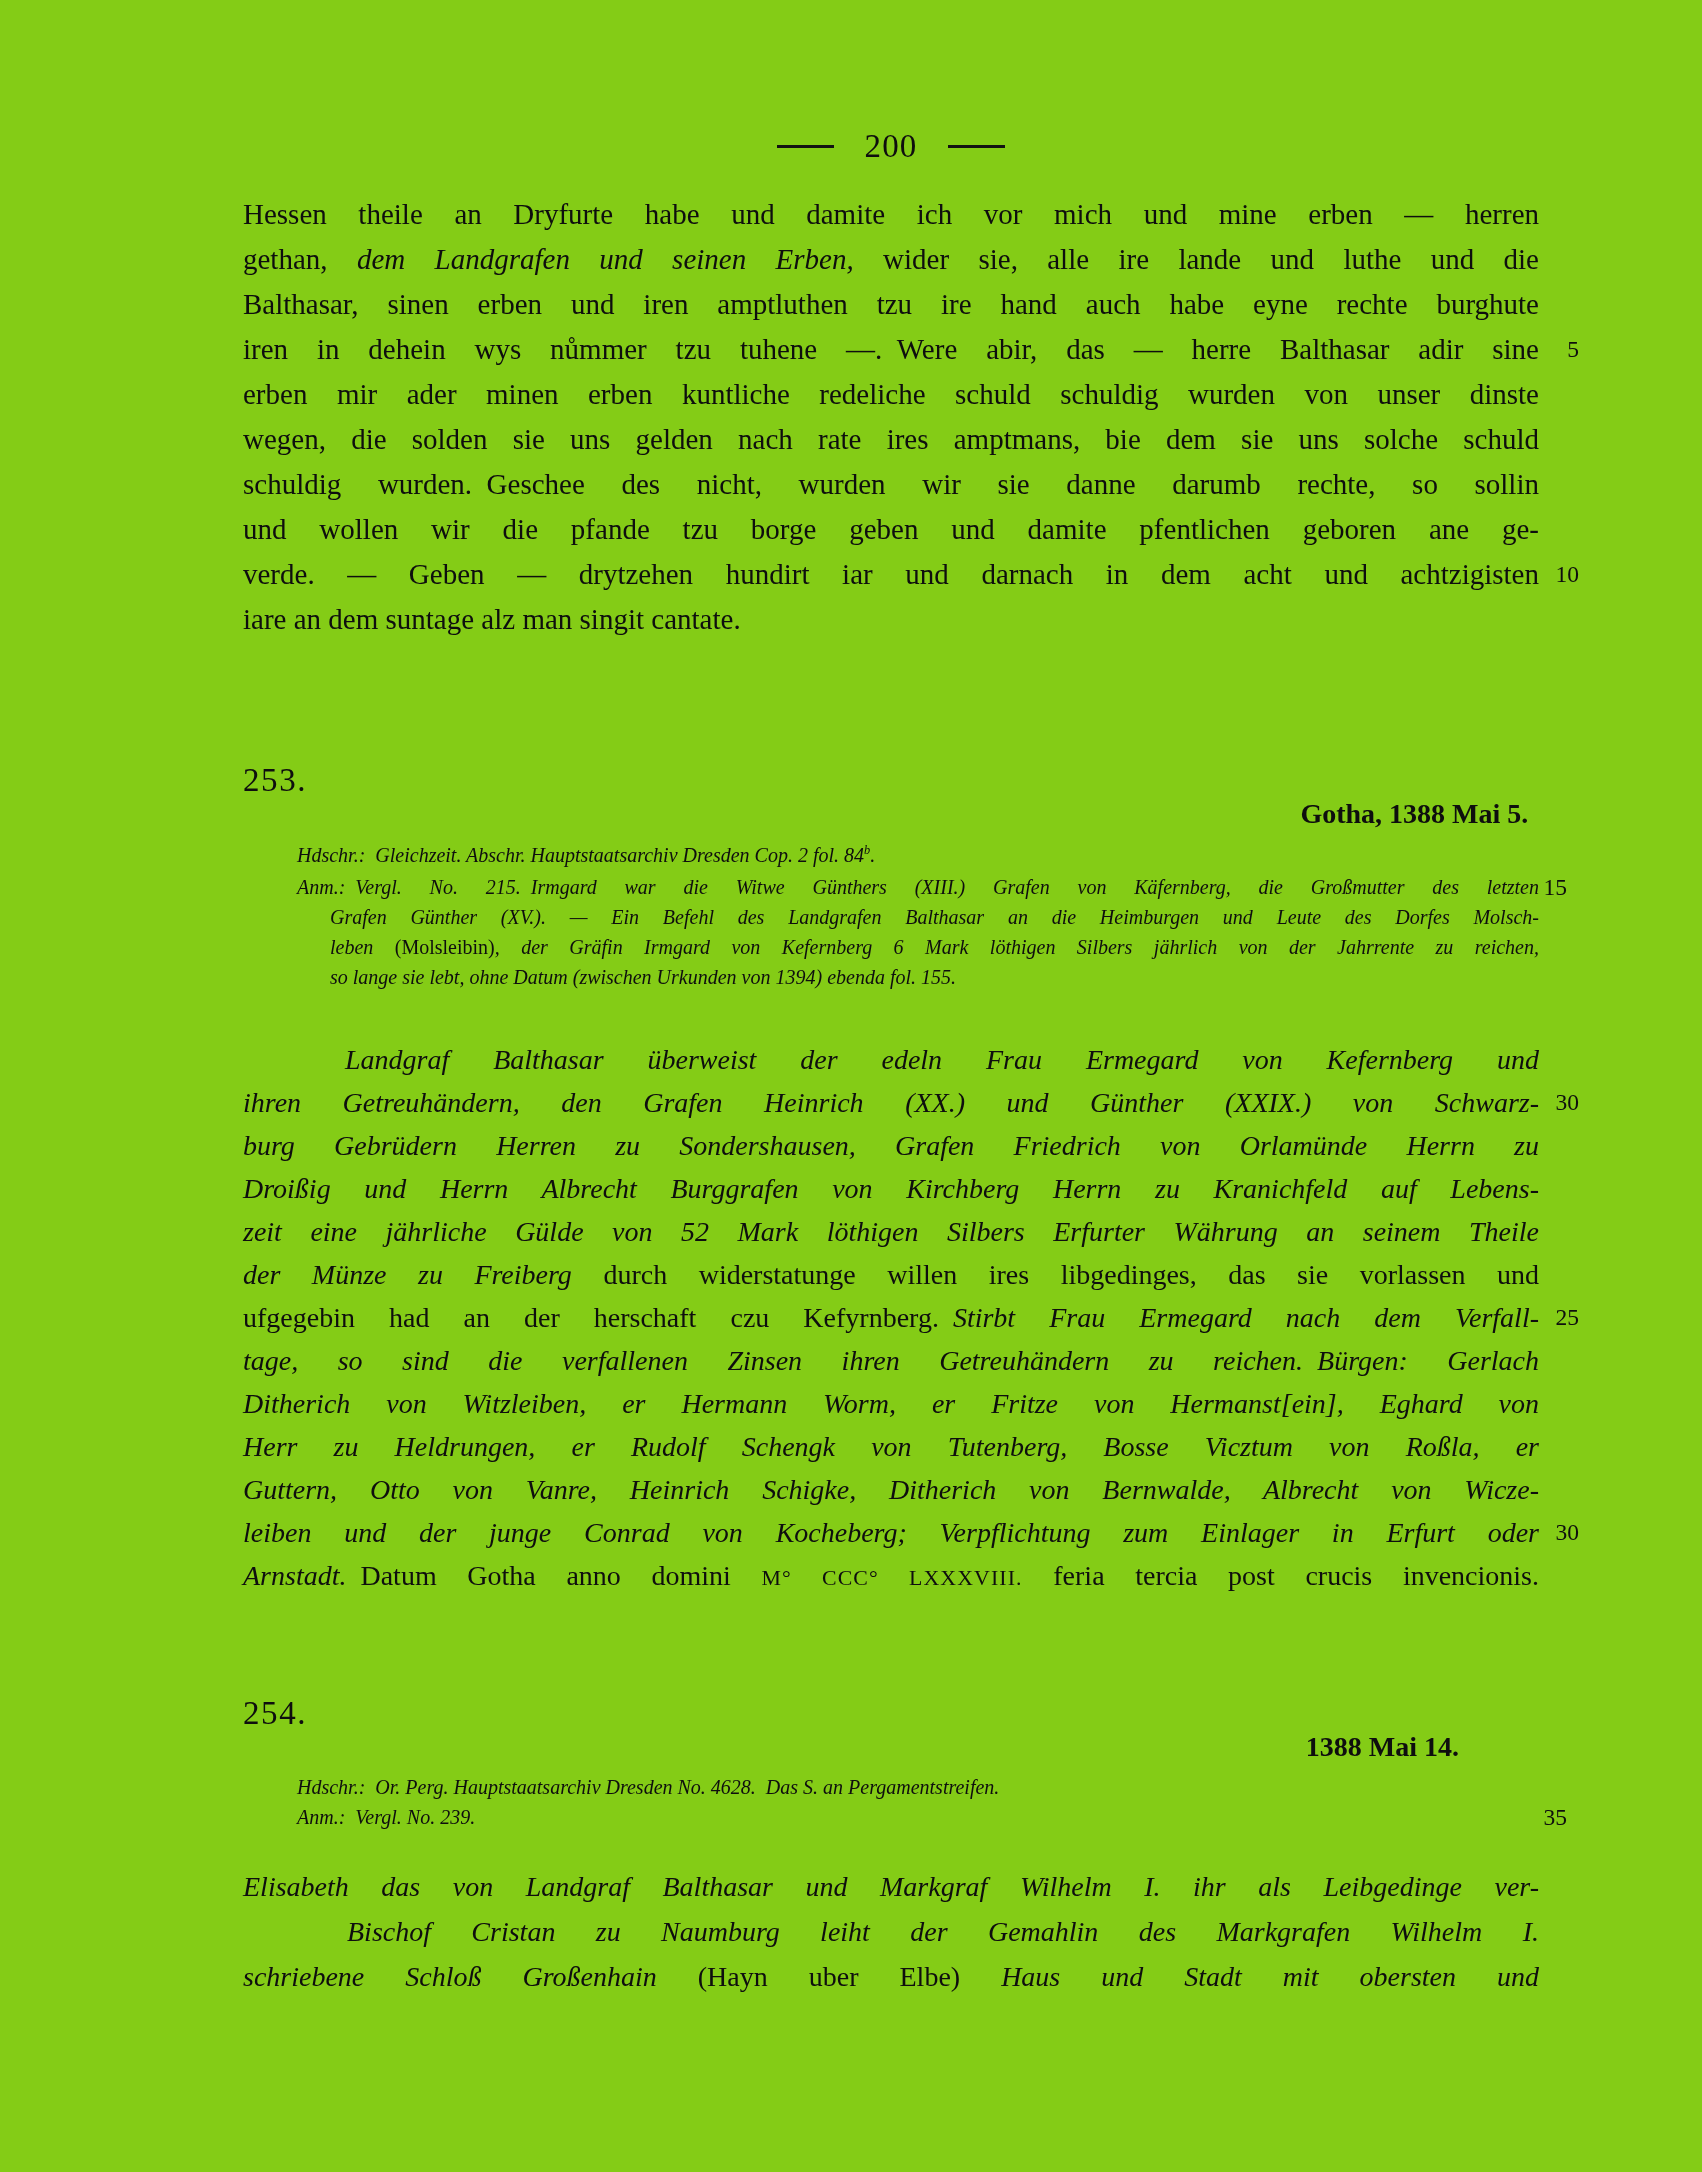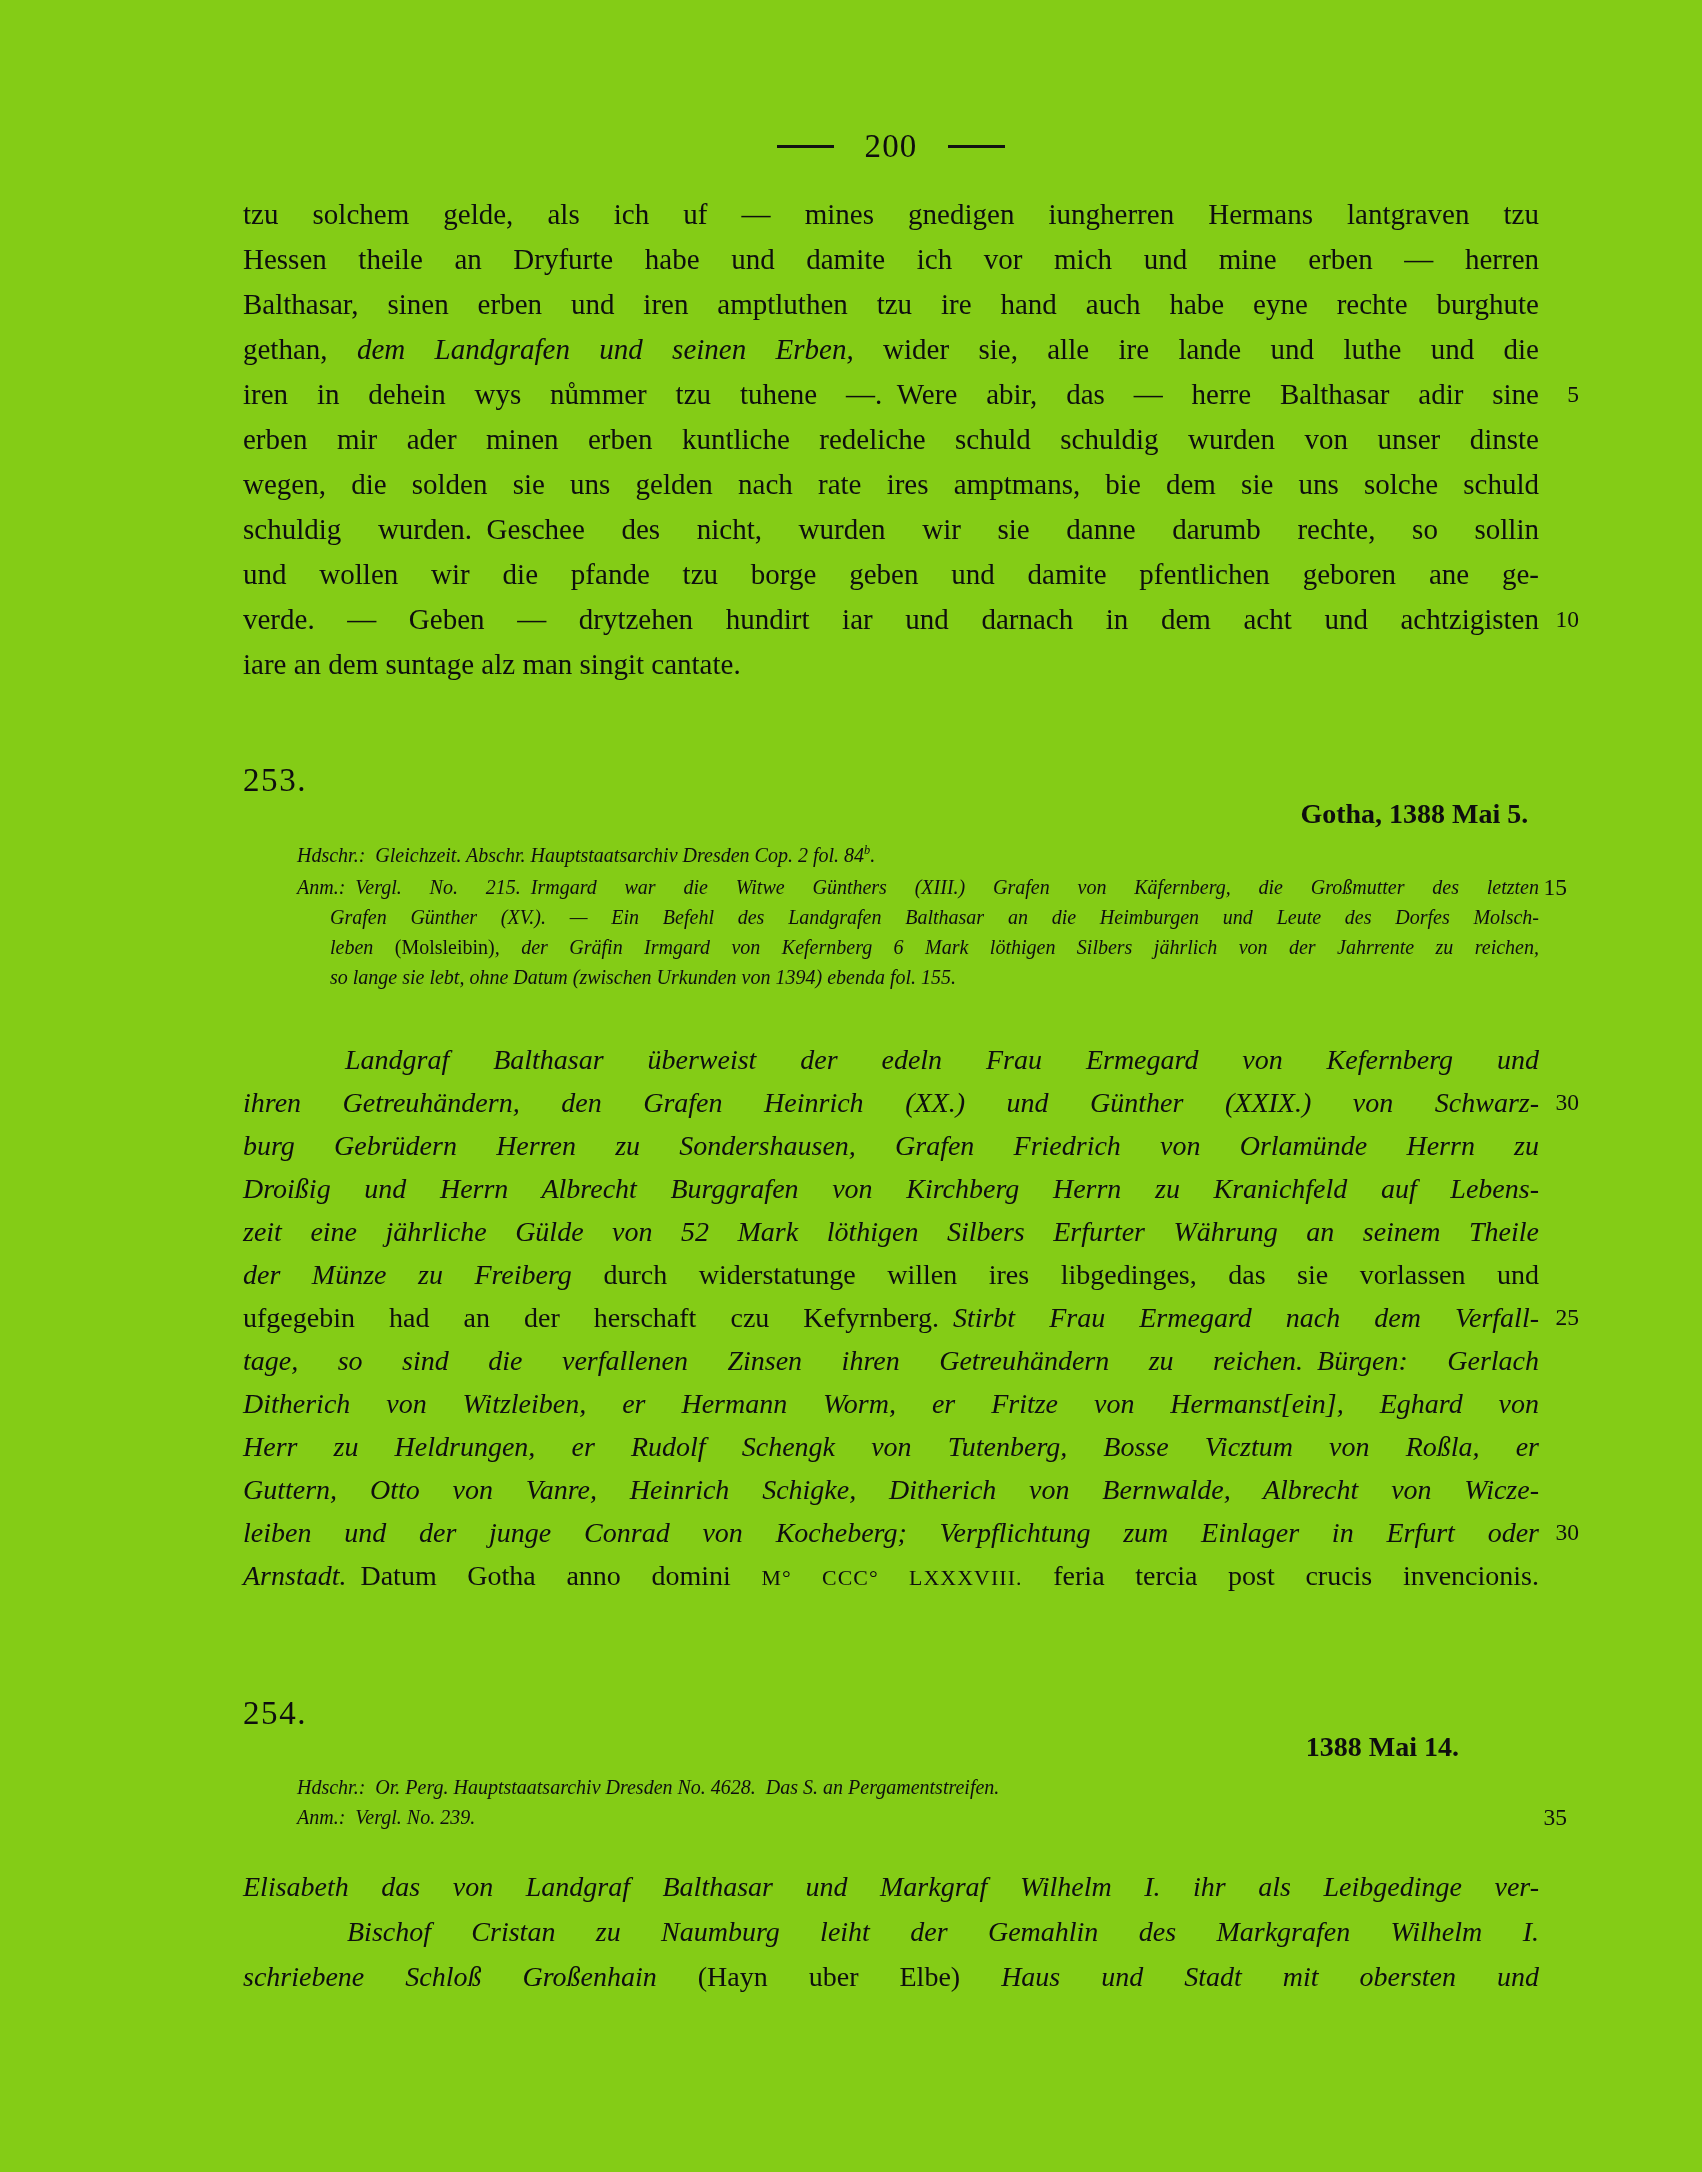--- a/index.html
+++ b/index.html
@@ -44,24 +44,23 @@
   }
 </style>
 </head>
 <body>
 
 <div class="page">
   <div class="page-head">
     <span class="rule"></span><span>200</span><span class="rule"></span>
   </div>
 <div class="blk para" style="top: 192px; font-size: 29px; line-height: 45px;">
-      <div class="line"><span class="s-r">tzu solchem gelde, als ich uf — mines gnedigen iungherren Hermans lantgraven tzu</span></div>
       <div class="line"><span class="s-r">Hessen theile an Dryfurte habe und damite ich vor mich und mine erben — herren</span></div>
+      <div class="line"><span class="s-r">gethan, </span><span class="s-i">dem Landgrafen und seinen Erben,</span><span class="s-r"> wider sie, alle ire lande und luthe und die</span></div>
       <div class="line"><span class="s-r">Balthasar, sinen erben und iren amptluthen tzu ire hand auch habe eyne rechte burghute</span></div>
-      <div class="line"><span class="s-r">gethan, </span><span class="s-i">dem Landgrafen und seinen Erben,</span><span class="s-r"> wider sie, alle ire lande und luthe und die</span></div>
       <div class="line"><span class="s-r">iren in dehein wys nůmmer tzu tuhene —. Were abir, das — herre Balthasar adir sine</span><span class="num">5</span></div>
       <div class="line"><span class="s-r">erben mir ader minen erben kuntliche redeliche schuld schuldig wurden von unser dinste</span></div>
       <div class="line"><span class="s-r">wegen, die solden sie uns gelden nach rate ires amptmans, bie dem sie uns solche schuld</span></div>
       <div class="line"><span class="s-r">schuldig wurden. Geschee des nicht, wurden wir sie danne darumb rechte, so sollin</span></div>
       <div class="line"><span class="s-r">und wollen wir die pfande tzu borge geben und damite pfentlichen geboren ane ge-</span></div>
       <div class="line"><span class="s-r">verde. — Geben — drytzehen hundirt iar und darnach in dem acht und achtzigisten</span><span class="num">10</span></div>
       <div class="line last"><span class="s-r">iare an dem suntage alz man singit cantate.</span></div>
     </div>
     <div class="blk entry-num" style="top: 760px;">253.</div>
     <div class="blk date" style="top: 797px; padding-right: 10.7px;">Gotha, 1388 Mai 5.</div>

